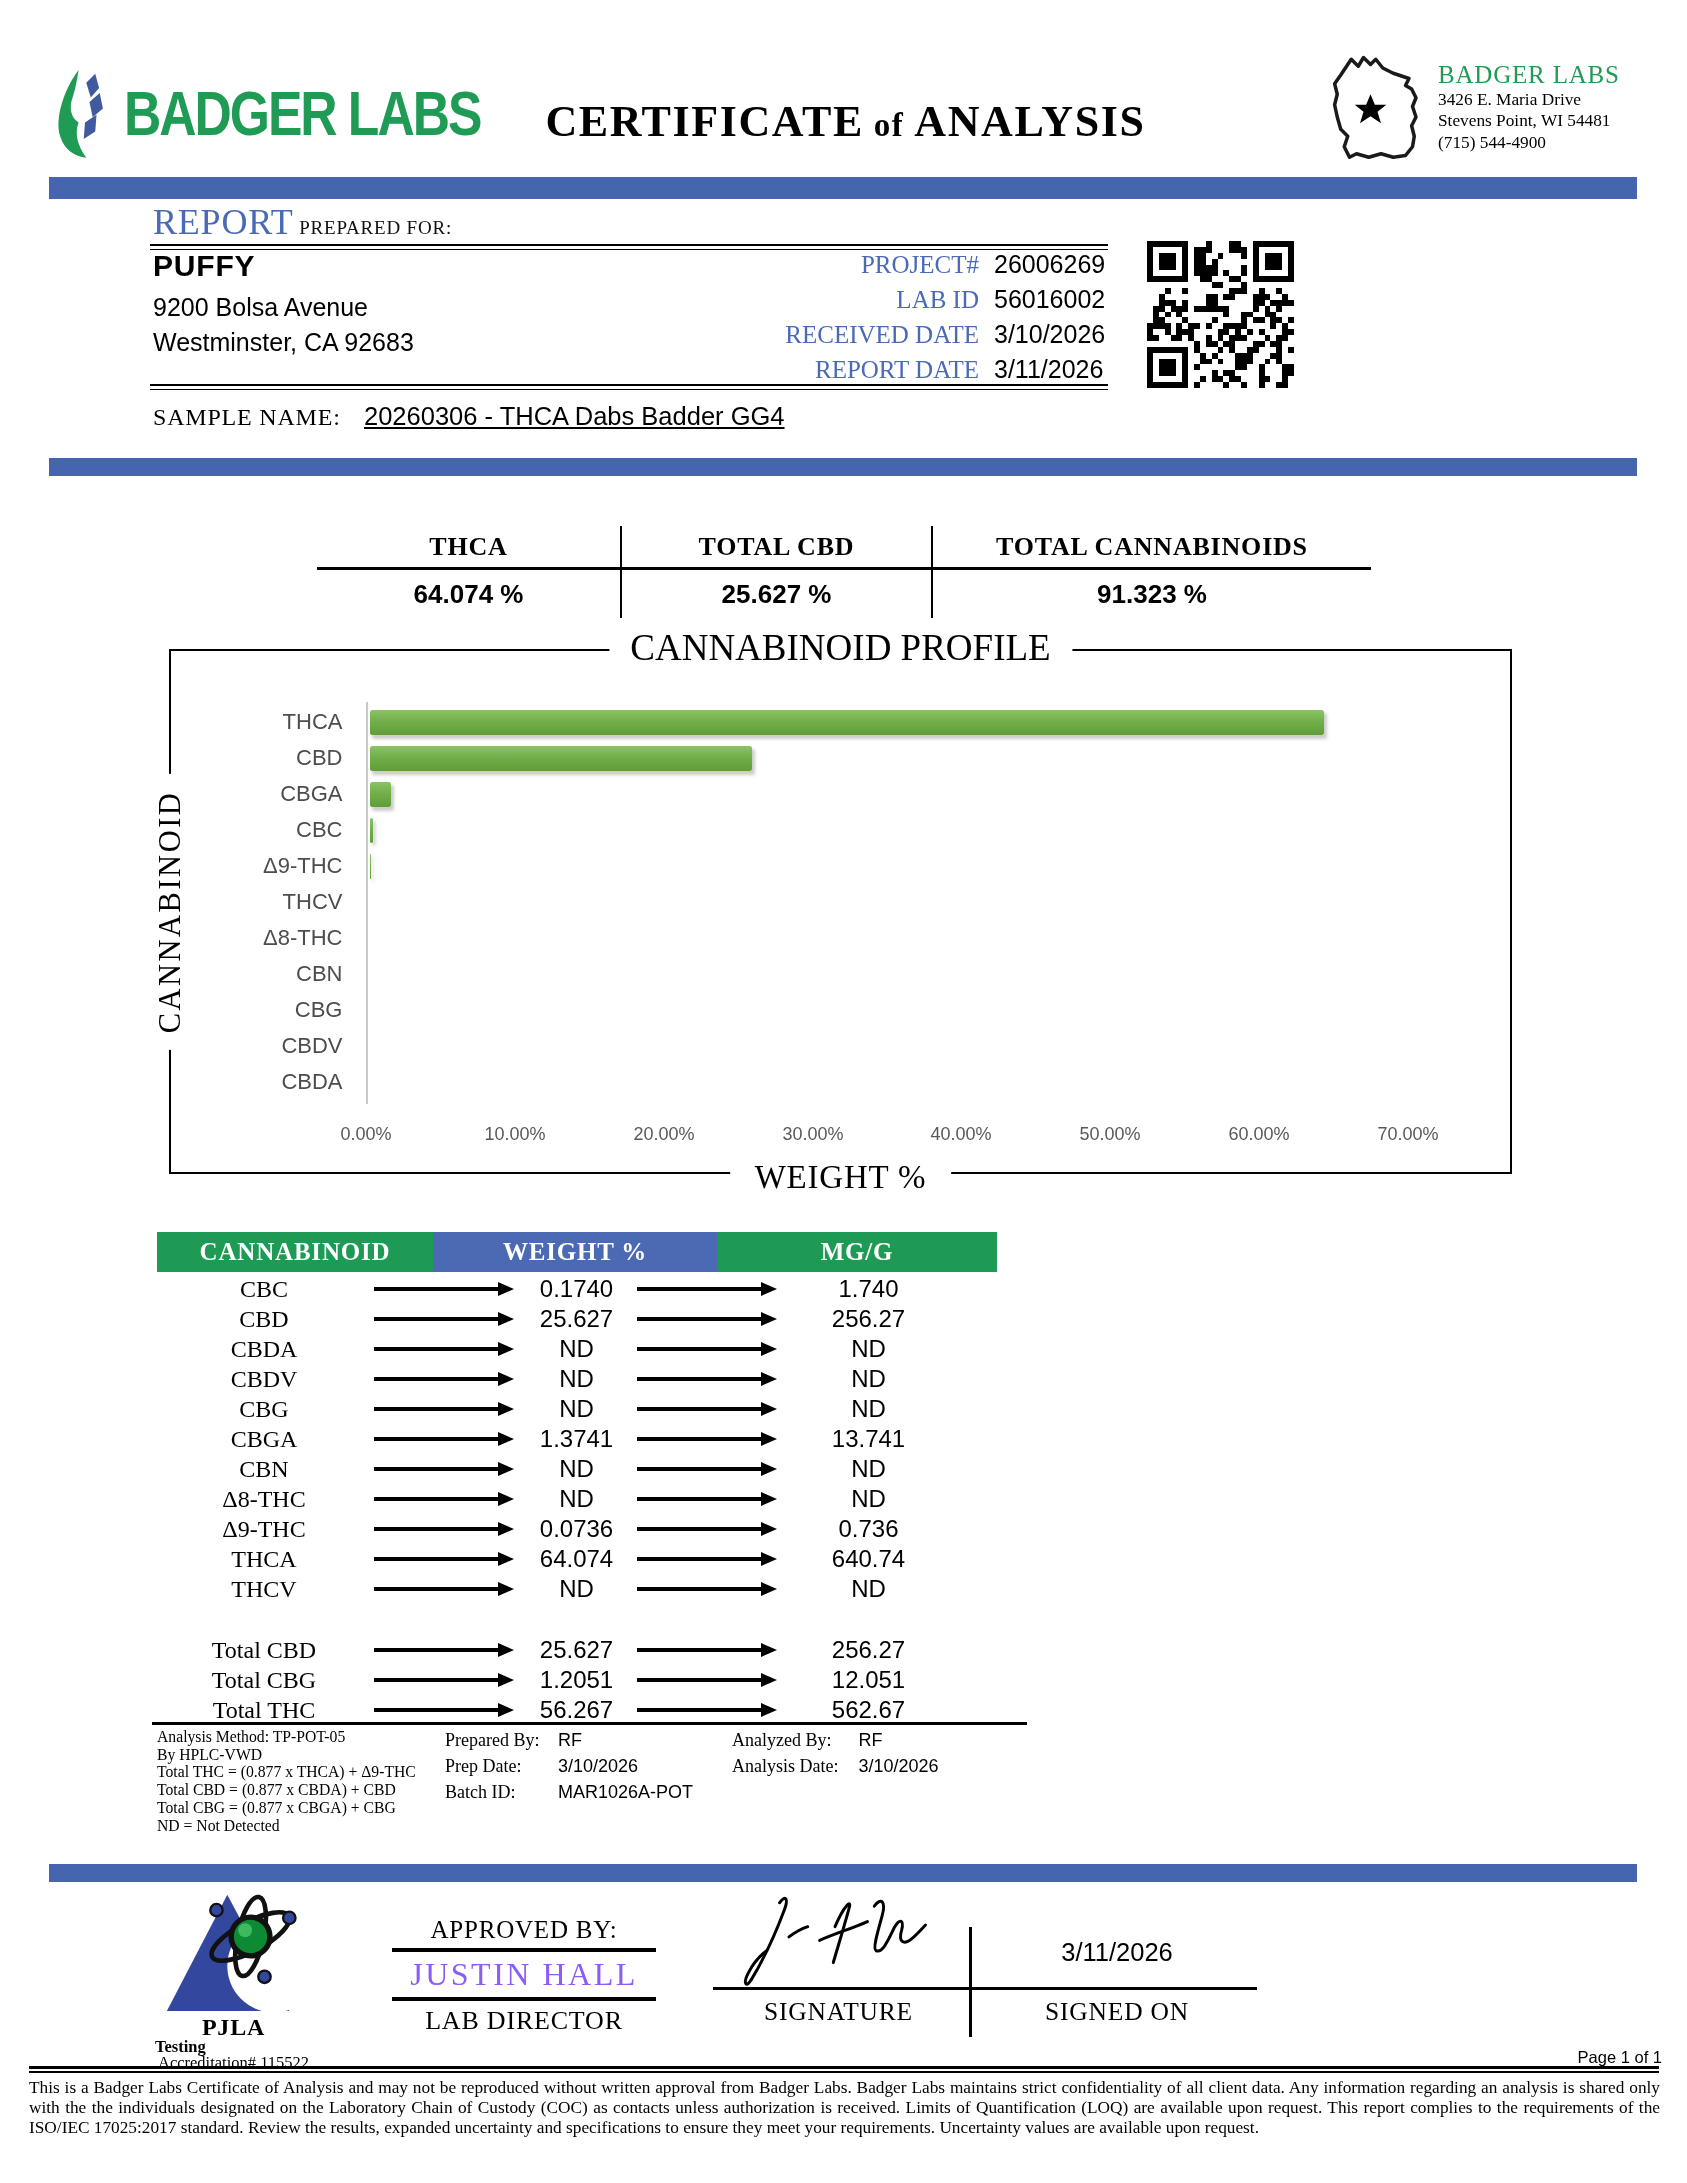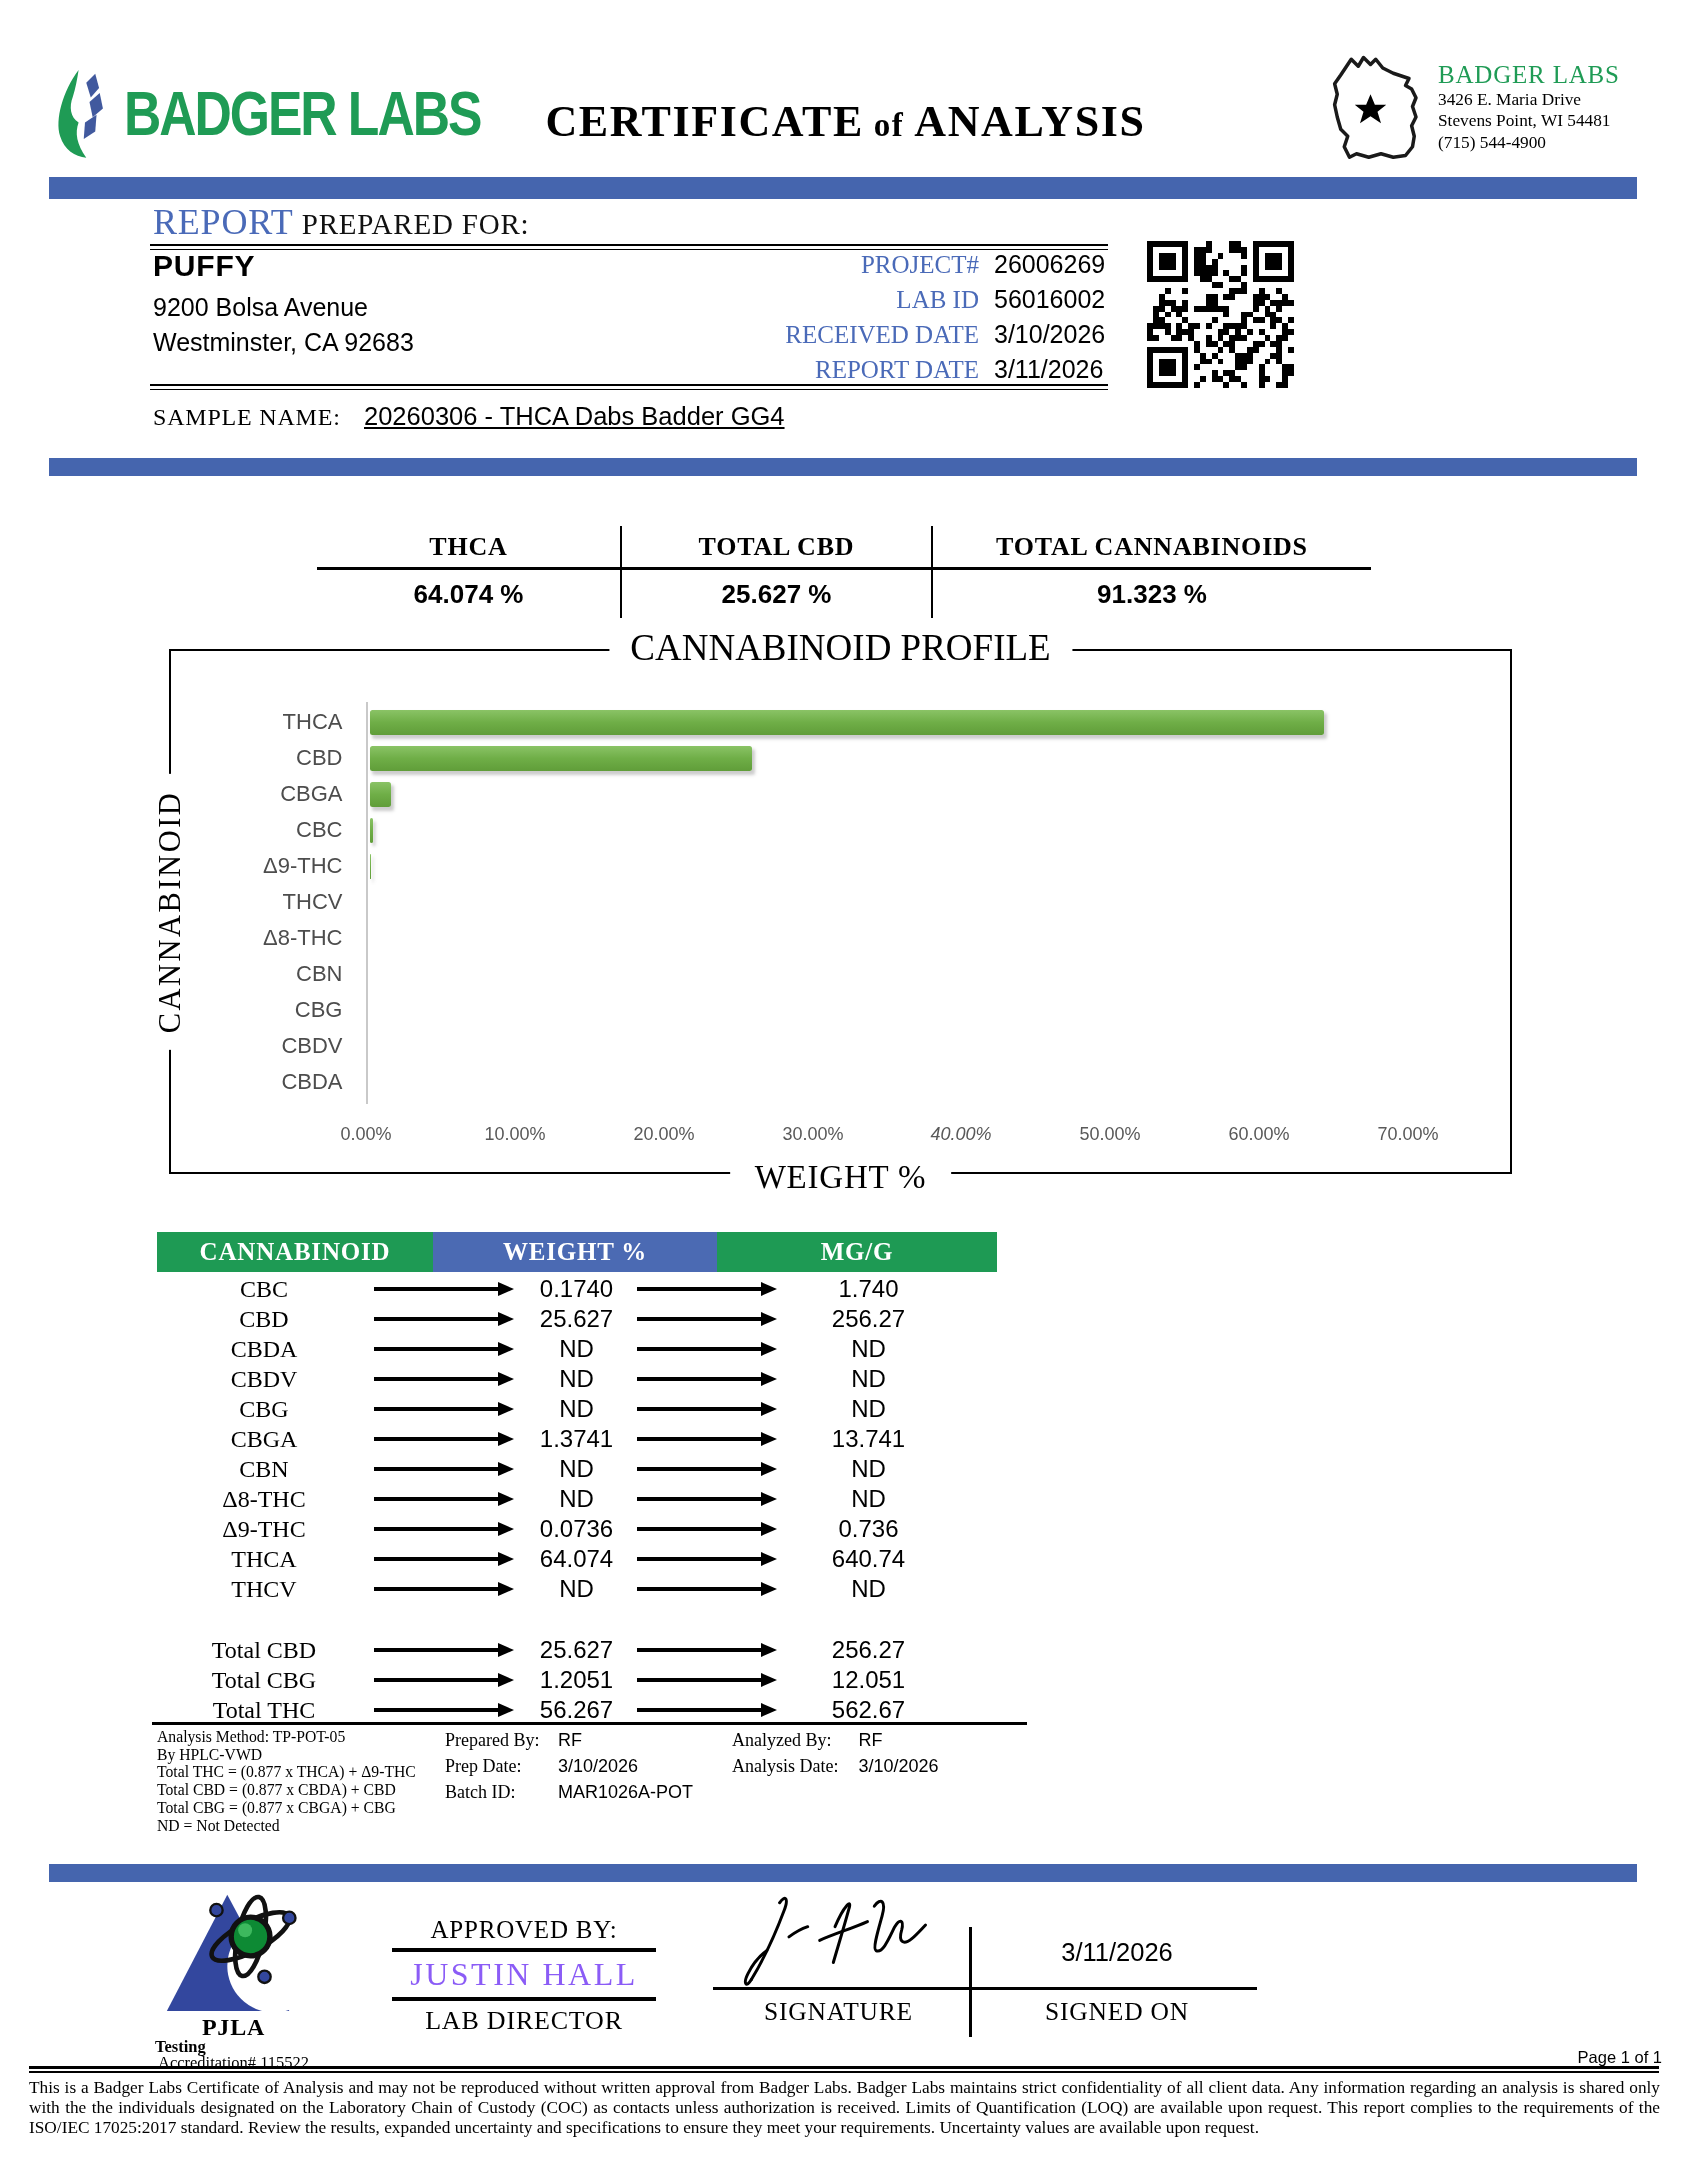--- a/index.html
+++ b/index.html
@@ -23,21 +23,21 @@
   #lab-name { color:#1f9b55; font-size:25px; letter-spacing:0.8px; }
   .lab-line { font-size:17.3px; line-height:21.4px; }
   .bluebar { left:49px; width:1588px; background:#4565ae; }
   #bar1 { top:177px; height:22px; }
   #bar2 { top:458px; height:18px; }
   #bar3 { top:1864px; height:18px; }
 
   
   #report-heading { left:153px; top:201px; white-space:nowrap; }
   #report-word { font-size:36px; color:#4a6ab8; letter-spacing:0.8px; }
-  #prepared-for { font-size:29px; color:#111; letter-spacing:0.8px; }
+  #prepared-for { font-size:19px; color:#111; letter-spacing:0.8px; }
   .dbl2 { border-top:2.5px solid #000; border-bottom:1.6px solid #000; height:5.8px; }
   #rule1 { left:150px; top:244px; width:958px; }
   #rule2 { left:150px; top:384px; width:958px; }
   #client-name { left:153px; top:249px; font-weight:bold; font-size:30px; letter-spacing:0.8px; }
   #client-addr1 { left:153px; top:293px; font-size:25px; }
   #client-addr2 { left:153px; top:328px; font-size:25px; }
   #report-fields { left:577px; top:247px; width:534px; }
   .rf-row { display:grid; grid-template-columns:1fr 117px; column-gap:15px; height:35px; align-items:center; }
   .rf-label { text-align:right; color:#4a6ab8; font-size:25px; }
   .rf-value { font-family:"Liberation Sans",sans-serif; font-size:25px; }
@@ -434,21 +434,21 @@
         <div class="bar-row"></div>
         <div class="bar-row"></div>
         <div class="bar-row"></div>
         <div class="bar-row"></div>
       </div>
     <div id="xticks">
         <span class="xtick" style="left: 0px;">0.00%</span>
         <span class="xtick" style="left: 149px;">10.00%</span>
         <span class="xtick" style="left: 298px;">20.00%</span>
         <span class="xtick" style="left: 447px;">30.00%</span>
-        <span class="xtick" style="left: 595px; font-style: italic;">40.00%</span>
+        <span class="xtick" style="left: 595px;">40.00%</span>
         <span class="xtick" style="left: 744px;">50.00%</span>
         <span class="xtick" style="left: 893px;">60.00%</span>
         <span class="xtick" style="left: 1042px;">70.00%</span>
       </div>
   </div>
 
   <div id="t-head" class="abs">
       <div class="th th-g">CANNABINOID</div>
       <div class="th th-b">WEIGHT %</div>
       <div class="th th-g">MG/G</div>

